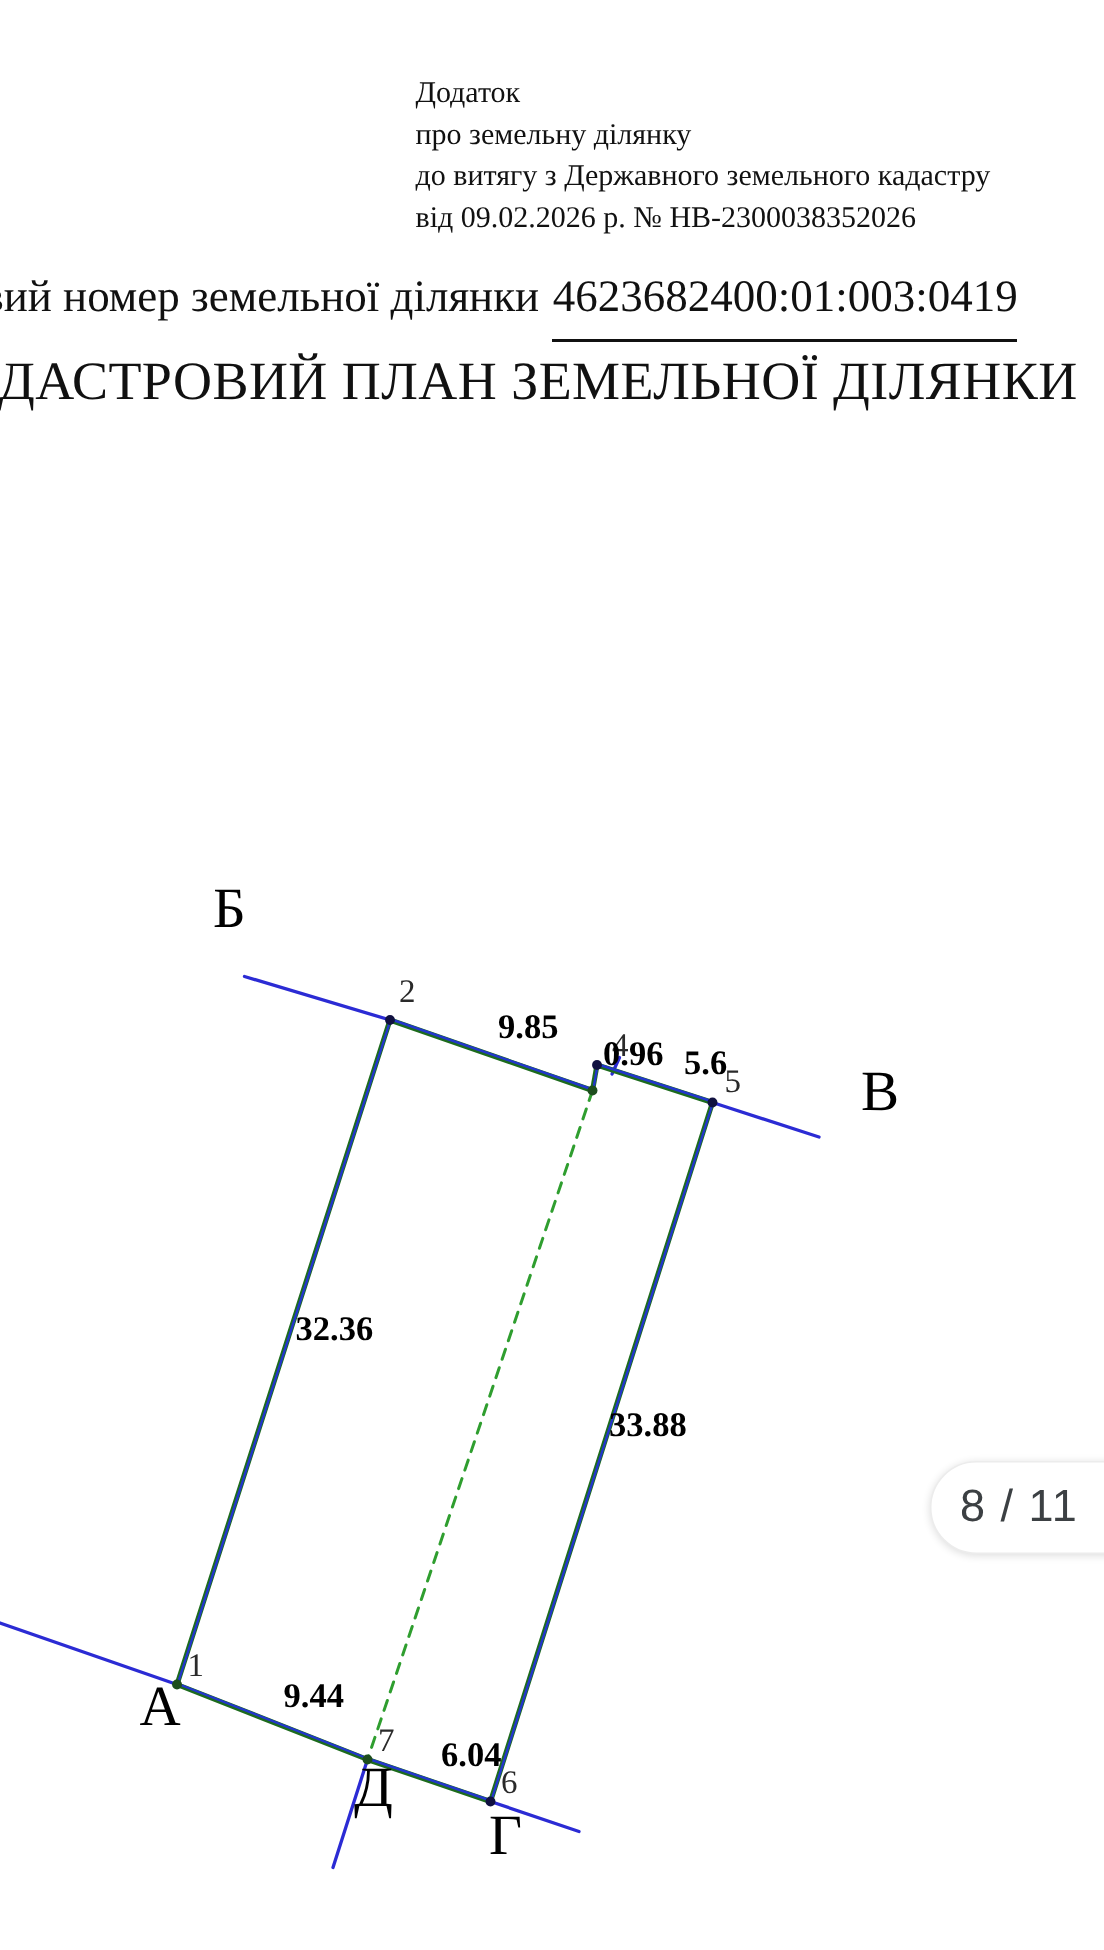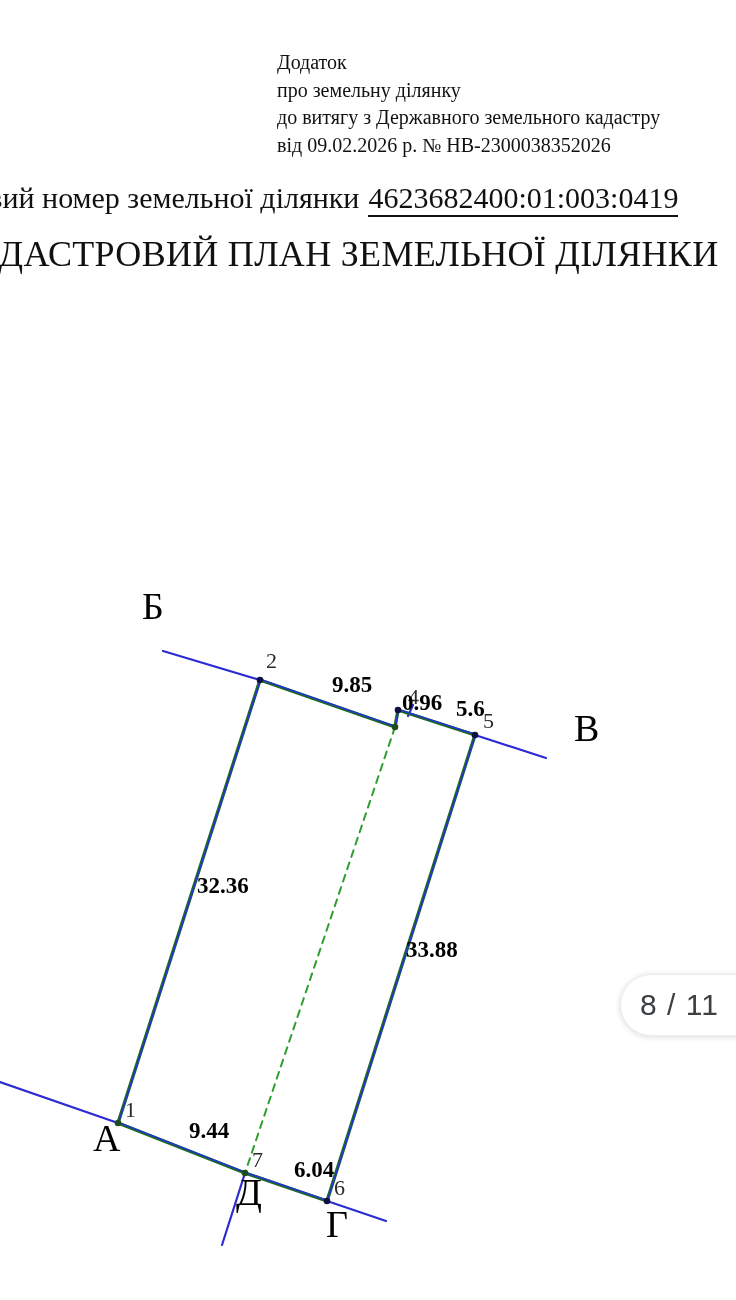--- a/index.html
+++ b/index.html
@@ -17,21 +17,21 @@
     white-space:nowrap;
     margin-top:38px;
   }
   .cadastral-line{
     position:absolute;left:-130px;top:181px;
     font-size:30px;white-space:nowrap;
   }
   .cadastral-line .num{
     margin-left:9px;
     border-bottom:2px solid #111;
-    padding-bottom:1px;
+    padding-bottom:12px;
   }
   .doc-title{
     position:absolute;left:-52px;top:233px;
     font-size:36px;white-space:nowrap;
     letter-spacing:0.3px;
   }
   svg.plan-svg{position:absolute;left:0;top:0;}
   .lbl{position:absolute;white-space:nowrap;}
   .lbl.letter{font-size:38px;color:#000;}
   .lbl.vertex{font-size:22px;color:#2a2a2a;}

